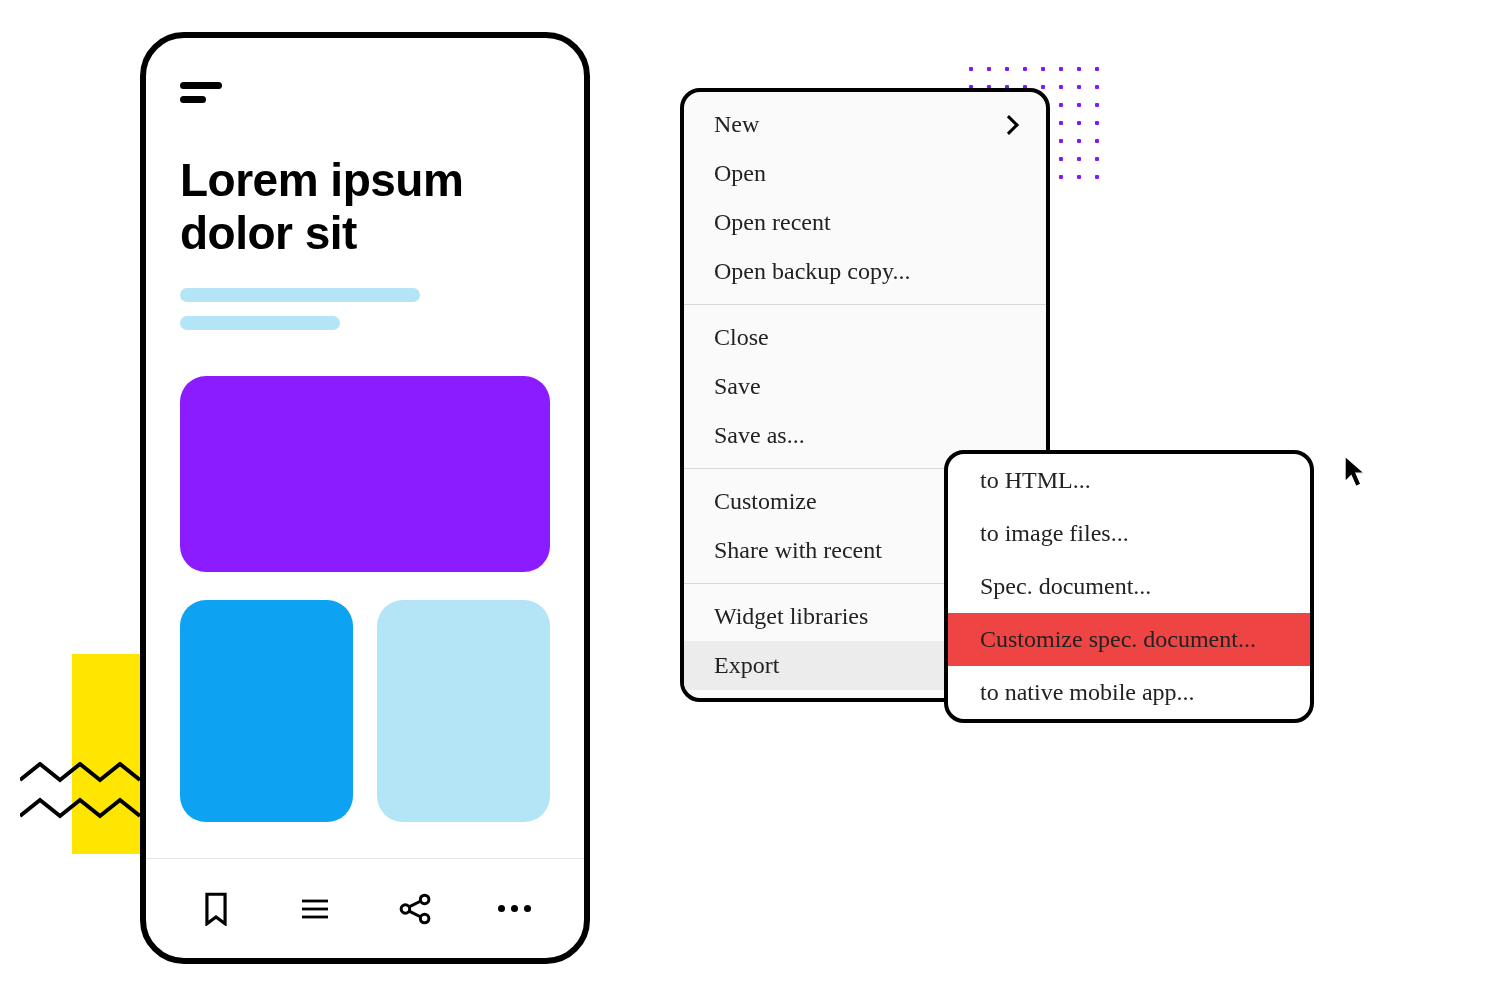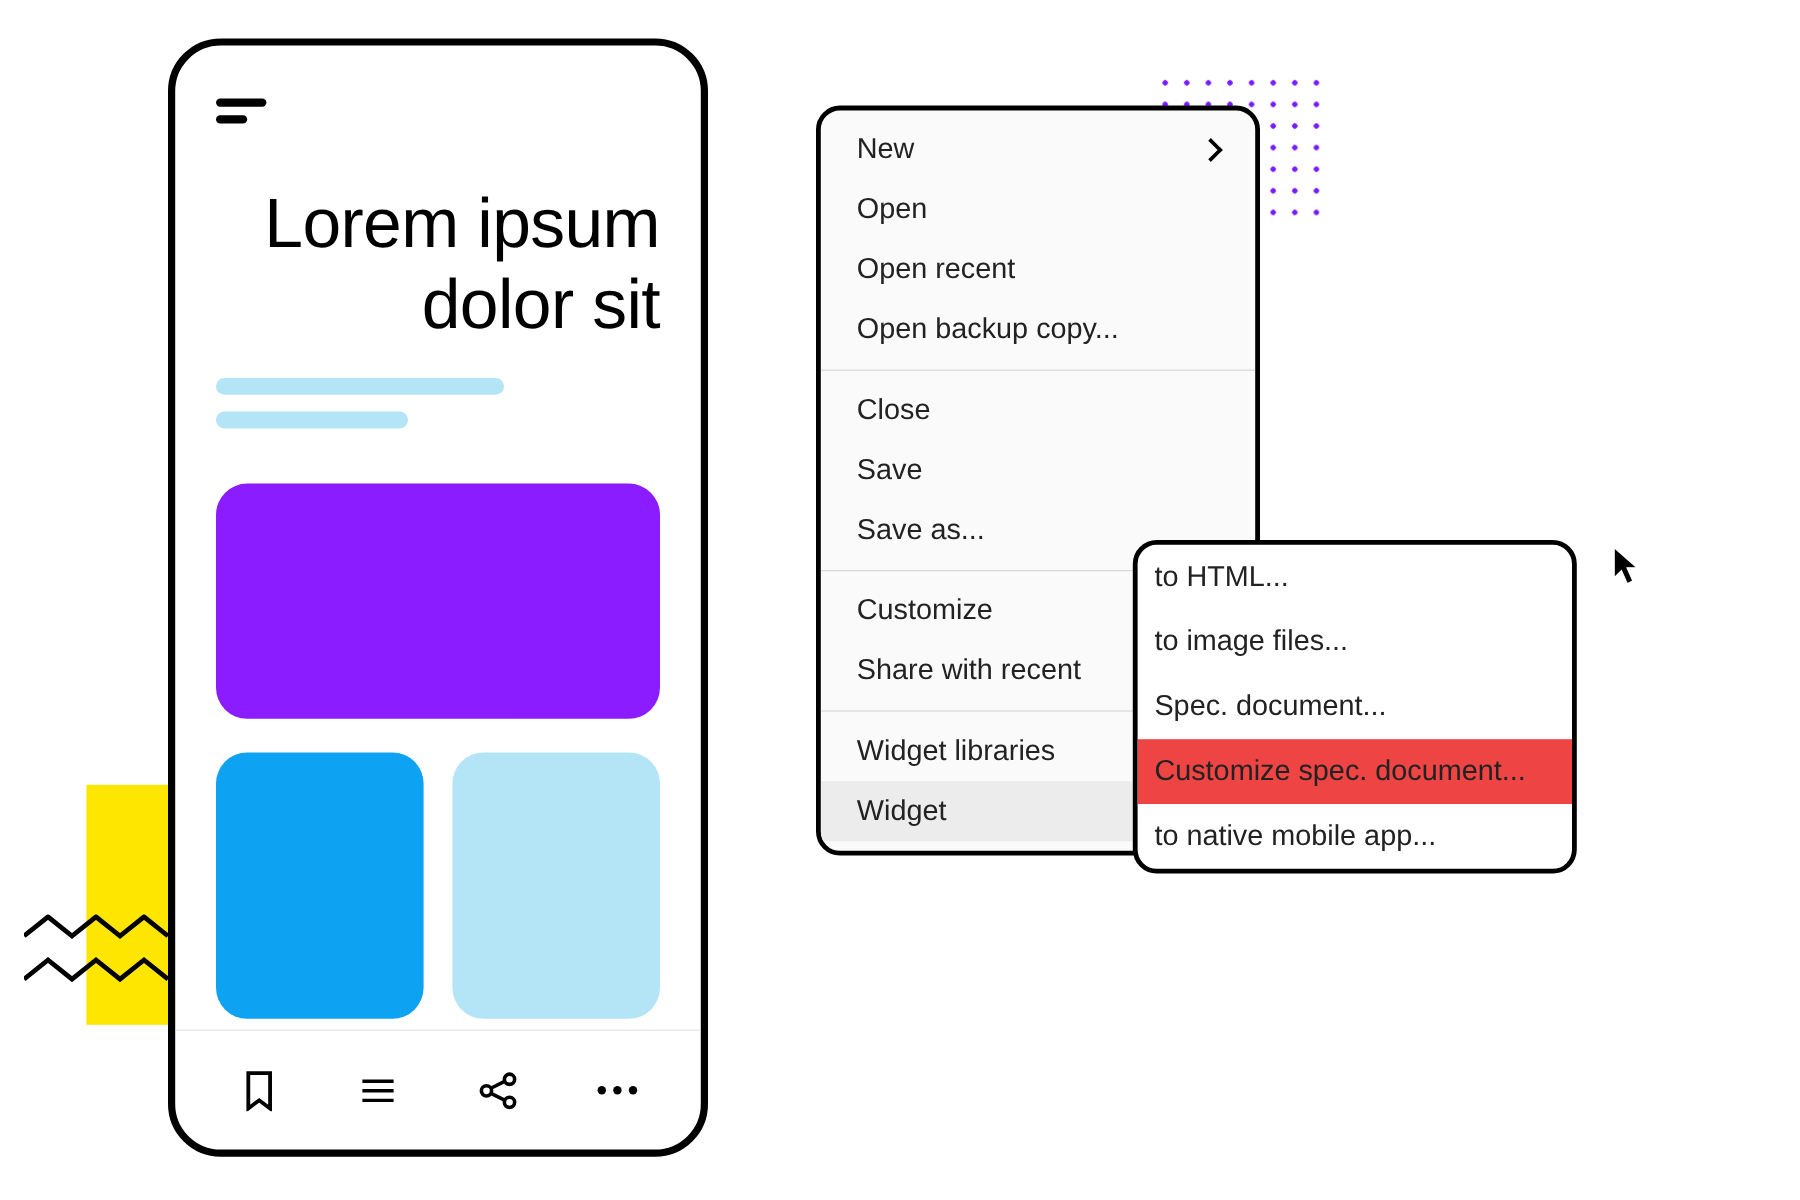--- a/index.html
+++ b/index.html
@@ -65,27 +65,26 @@
     height: 24px;
     margin-bottom: 48px;
   }
   .hamburger .bar1 {
     height: 7px; width: 42px; background:#000; border-radius:4px;
   }
   .hamburger .bar2 {
     height: 7px; width: 26px; background:#000; border-radius:4px; margin-top:7px;
   }
   .phone-title {
-    font-weight: 400;
-    font-size: 58px;
+    font-weight: 700;
+    font-size: 46px;
     line-height: 1.15;
     letter-spacing: -0.5px;
     color:#000;
     margin: 0 0 28px 0;
-    text-align: right;
   }
   .placeholder-line {
     height: 14px;
     border-radius: 7px;
     background: #b3e5f7;
     margin-bottom: 14px;
   }
   .pl1 { width: 240px; }
   .pl2 { width: 160px; }
 
@@ -127,20 +126,21 @@
 
   
   .menu {
     position: absolute;
     border: 4px solid #000;
     border-radius: 20px;
     background: #fafafa;
     font-size: 24px;
     color: #222;
     overflow: hidden;
+    font-family: Liberation Serif, serif;
   }
   .menu-main {
     left: 680px;
     top: 88px;
     width: 370px;
     z-index: 4;
   }
   .menu-group {
     border-bottom: 1px solid #d8d8d8;
     padding: 8px 0;
@@ -162,21 +162,21 @@
   }
 
   
   .menu-sub {
     left: 944px;
     top: 450px;
     width: 370px;
     z-index: 5;
     background: #ffffff;
   }
-  .menu-sub .menu-item { padding: 13px 14px; }
+  .menu-sub .menu-item { padding: 13px 32px; }
   .menu-sub .menu-item.highlight { background: #ef4444; }
 
   
   .cursor {
     position: absolute;
     left: 1342px;
     top: 455px;
     width: 28px;
     height: 34px;
     z-index: 10;
@@ -276,21 +276,21 @@
     <div class="menu-item">
       <span>Share with recent</span>
     </div>
   </div>
 
   <div class="menu-group">
     <div class="menu-item">
       <span>Widget libraries</span>
     </div>
     <div class="menu-item highlight">
-      <span>Widget</span>
+      <span>Export</span>
       <span class="chev"></span>
     </div>
   </div>
 </div>
 
 <div class="menu menu-sub">
   <div class="menu-item">
     <span>to HTML...</span>
   </div>
   <div class="menu-item">

